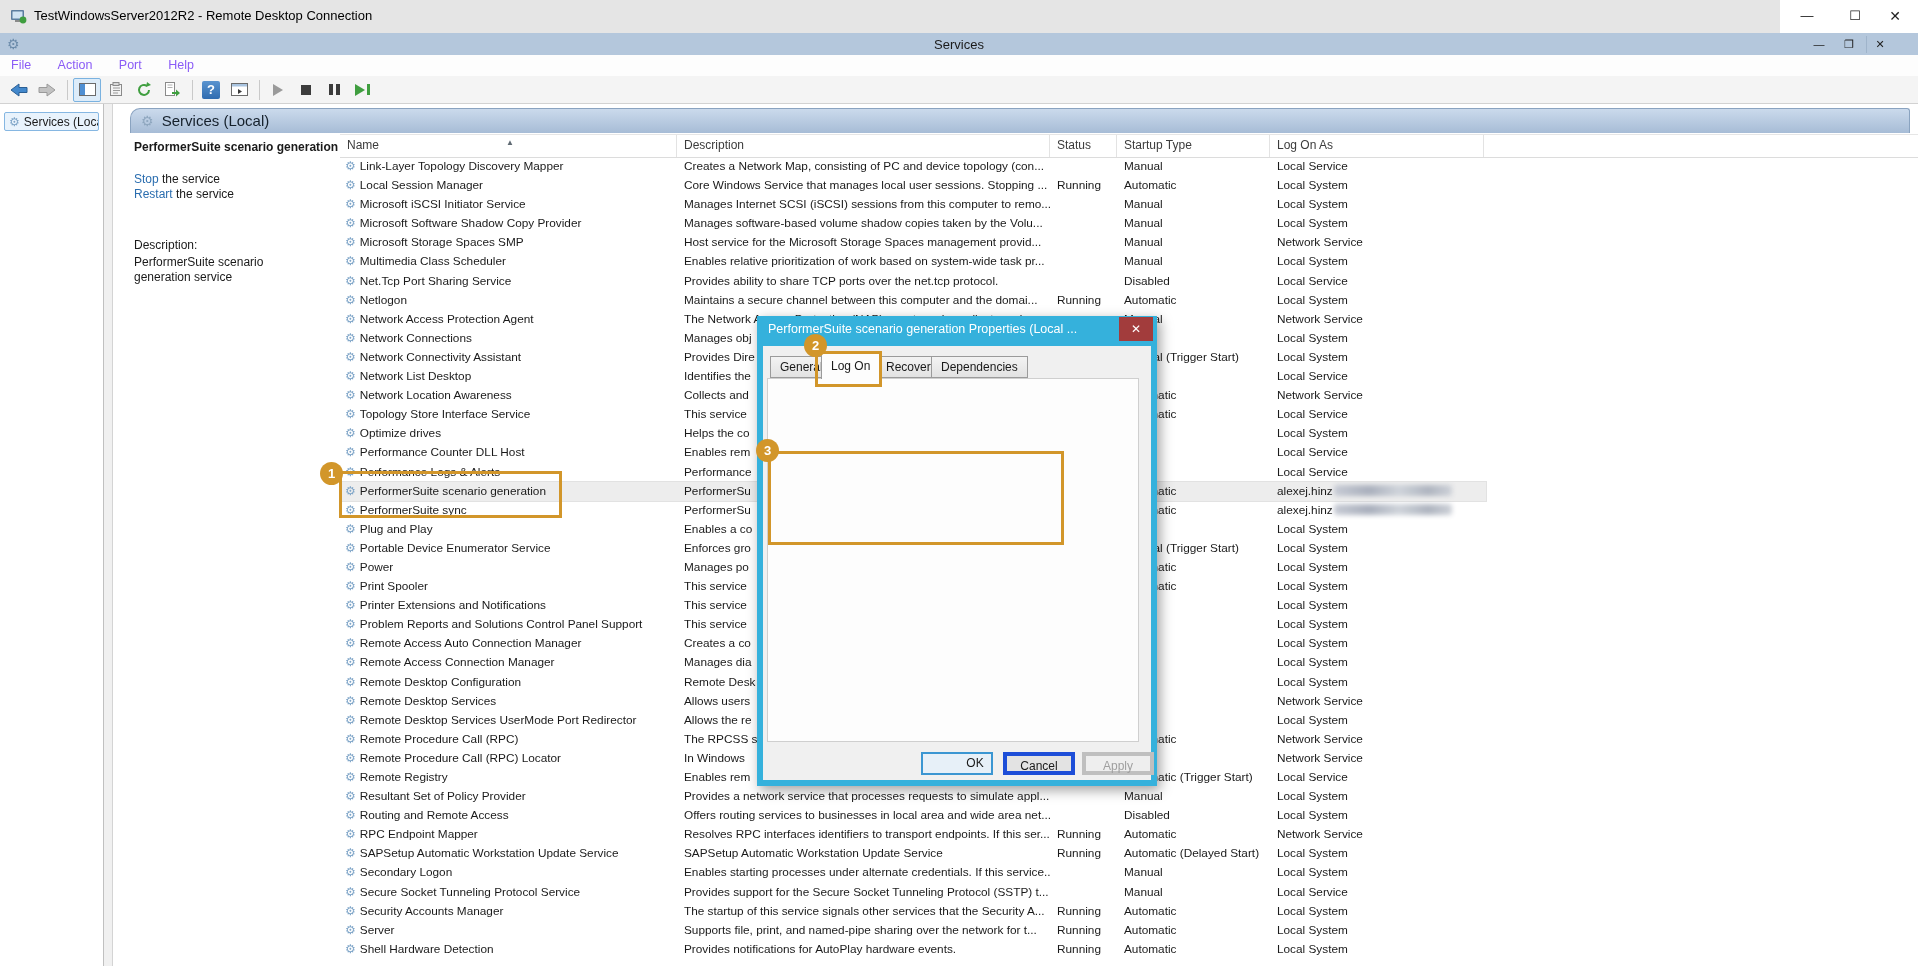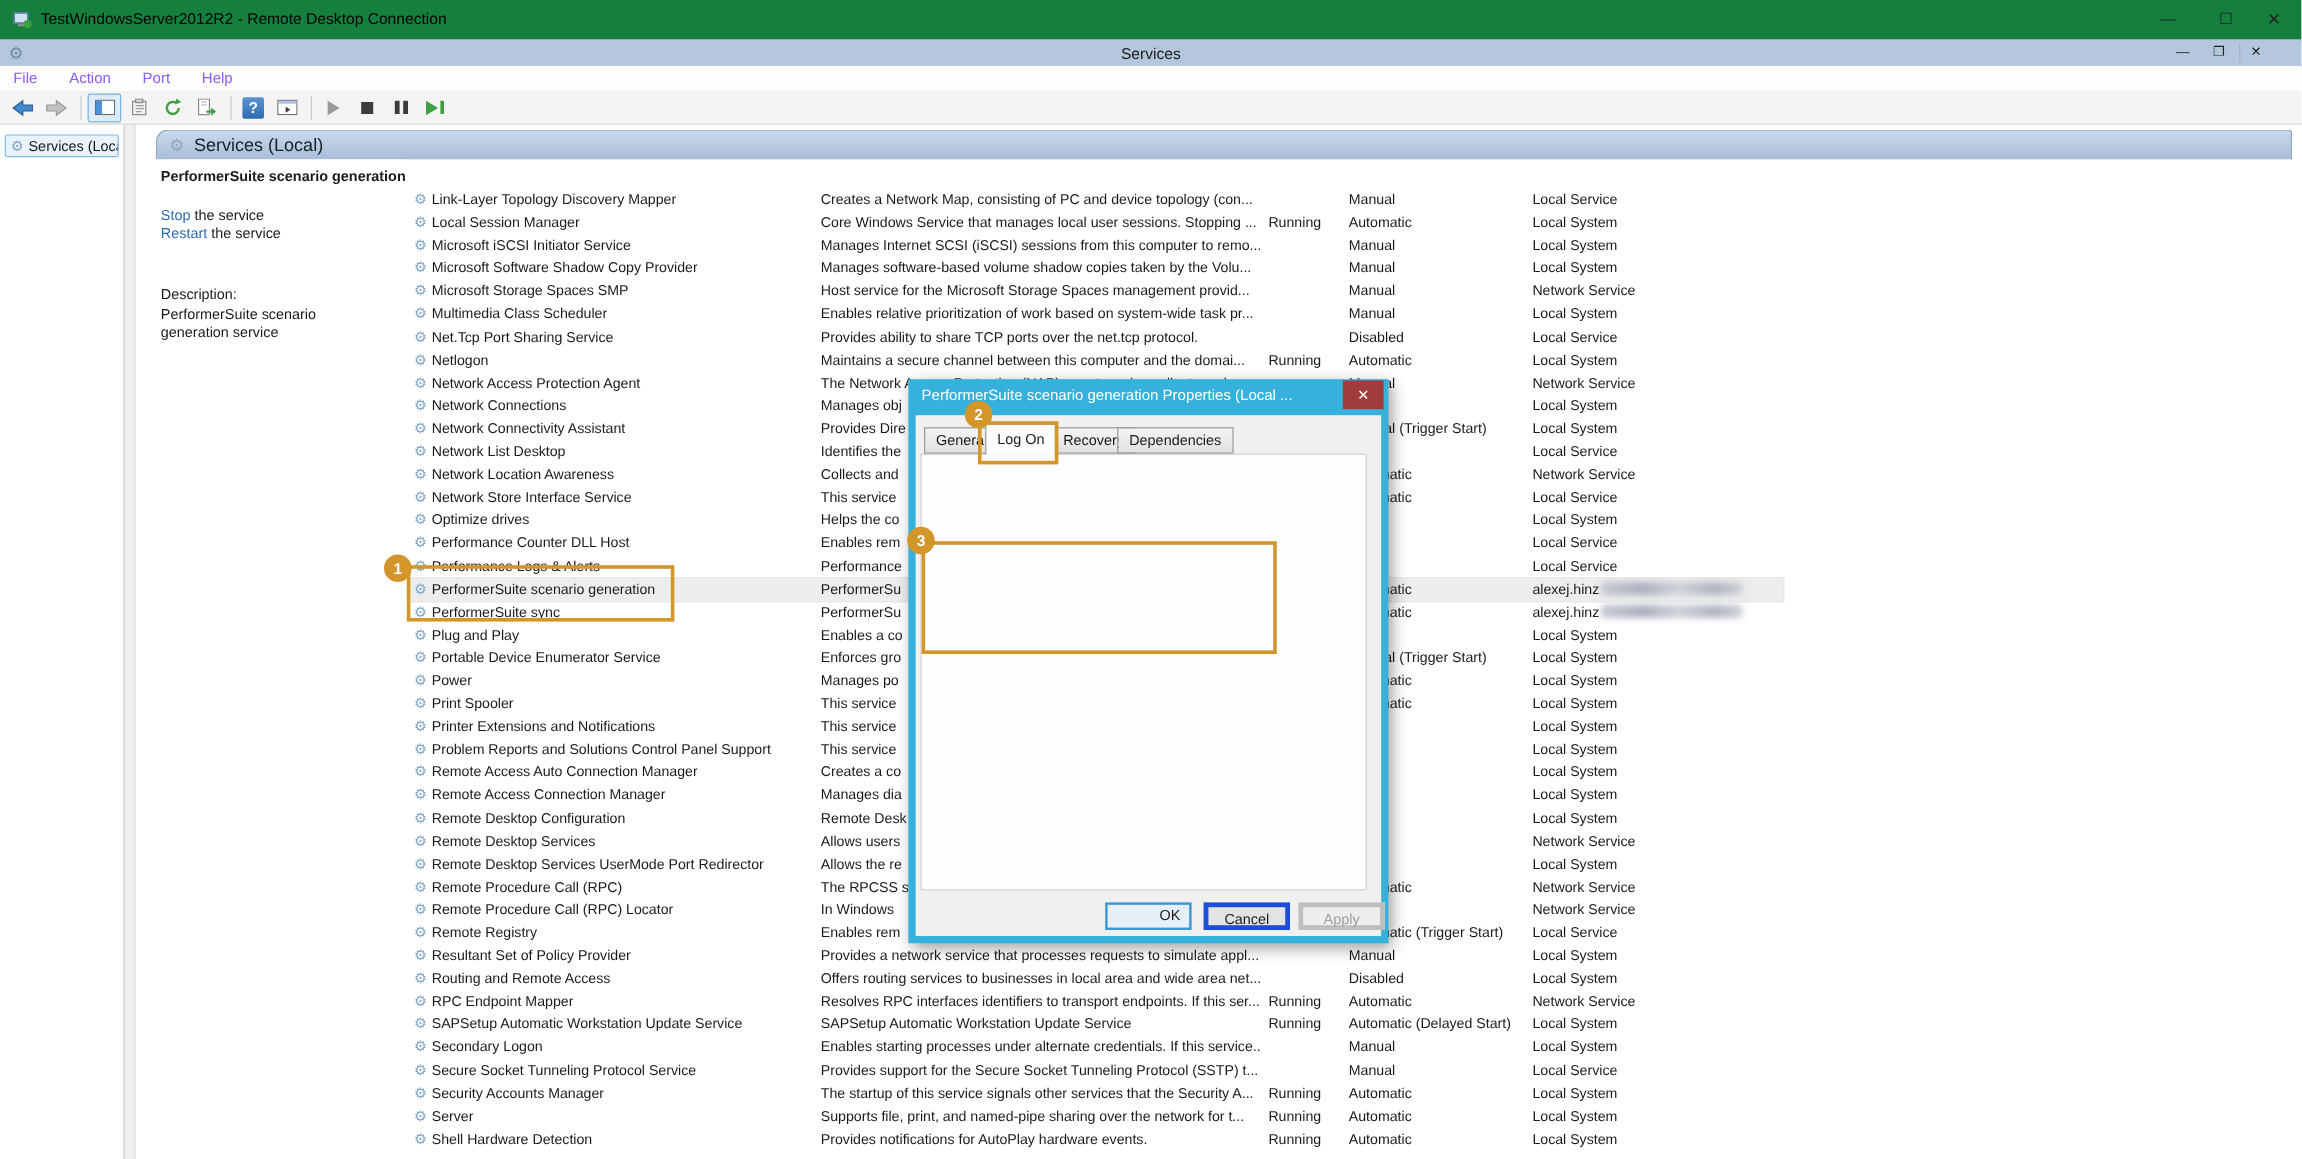--- a/index.html
+++ b/index.html
@@ -1,19 +1,19 @@
 <!DOCTYPE html>
 <html><head>
 <meta charset="utf-8">
 <style>
   html,body{margin:0;padding:0;}
   body{width:1918px;height:966px;position:relative;overflow:hidden;background:#fff;
        font-family:"Liberation Sans",sans-serif;color:#1a1a1a;}
   .abs{position:absolute;}
-  #rdp-titlebar{left:0;top:0;width:1918px;height:33px;background:#15803d;border-bottom:1px solid #e0e0e0;}
+  #rdp-titlebar{left:0;top:0;width:1780px;height:33px;background:#e5e5e5;border-bottom:1px solid #e0e0e0;}
   #rdp-title{left:34px;top:8px;font-size:13px;color:#000;}
   .rdp-ctrl{top:0;width:46px;height:32px;text-align:center;line-height:32px;font-size:13px;color:#222;}
   #rdp-min{left:1784px;} #rdp-max{left:1832px;} #rdp-close{left:1872px;font-size:14px;}
 
   
   #app-titlebar{left:0;top:33px;width:1918px;height:22px;background:#b4c7dc;border-bottom:1px solid #9fb4cb;}
   #app-title{left:0;top:37px;width:1918px;text-align:center;font-size:13px;color:#1b1b1b;}
   #app-icon{left:7px;top:36px;font-size:14px;color:#6d8cab;}
   .app-ctrl{top:36px;width:26px;height:17px;text-align:center;line-height:16px;font-size:11px;color:#222;}
   #app-min{left:1806px;} #app-restore{left:1836px;} #app-close{left:1866px;border-left:1px solid #9fb4cb;}
@@ -228,20 +228,28 @@
 </div>
 
 <div class="abs" id="info-pane"></div>
 <div class="abs" id="info-service-name">PerformerSuite scenario generation</div>
 <div class="abs svc-link-line" id="info-stop"><span class="blue-link">Stop</span><span> the service</span></div>
 <div class="abs svc-link-line" id="info-restart"><span class="blue-link">Restart</span><span> the service</span></div>
 <div class="abs" id="info-desc-label">Description:</div>
 <div class="abs" id="info-desc">PerformerSuite scenario generation service</div>
 
 <div class="abs" id="svc-table">
+  <div id="tbl-header">
+    <div class="hc c-name"><span>Name</span><span id="sort-arrow">▲</span></div>
+    <div class="hc c-desc">Description</div>
+    <div class="hc c-status">Status</div>
+    <div class="hc c-startup">Startup Type</div>
+    <div class="hc c-logon">Log On As</div>
+    <div class="hc c-fill"></div>
+  </div>
   <div id="tbl-rows">
       <div class="svc-row">
         <div class="c-name"><span class="gear">⚙</span><span>Link-Layer Topology Discovery Mapper</span></div>
         <div class="c-desc">Creates a Network Map, consisting of PC and device topology (con...</div>
         <div class="c-status"></div>
         <div class="c-startup">Manual</div>
         <div class="c-logon"><span>Local Service</span></div>
       </div>
       <div class="svc-row">
         <div class="c-name"><span class="gear">⚙</span><span>Local Session Manager</span></div>
@@ -321,21 +329,21 @@
         <div class="c-logon"><span>Local Service</span></div>
       </div>
       <div class="svc-row">
         <div class="c-name"><span class="gear">⚙</span><span>Network Location Awareness</span></div>
         <div class="c-desc">Collects and</div>
         <div class="c-status"></div>
         <div class="c-startup">Automatic</div>
         <div class="c-logon"><span>Network Service</span></div>
       </div>
       <div class="svc-row">
-        <div class="c-name"><span class="gear">⚙</span><span>Network Store Interface Service</span></div>
+        <div class="c-name"><span class="gear">⚙</span><span>Topology Store Interface Service</span></div>
         <div class="c-desc">This service</div>
         <div class="c-status"></div>
         <div class="c-startup">Automatic</div>
         <div class="c-logon"><span>Local Service</span></div>
       </div>
       <div class="svc-row">
         <div class="c-name"><span class="gear">⚙</span><span>Optimize drives</span></div>
         <div class="c-desc">Helps the co</div>
         <div class="c-status"></div>
         <div class="c-startup"></div>

